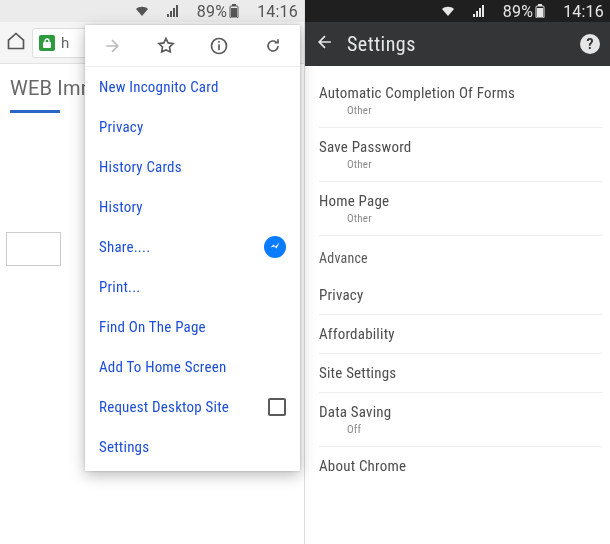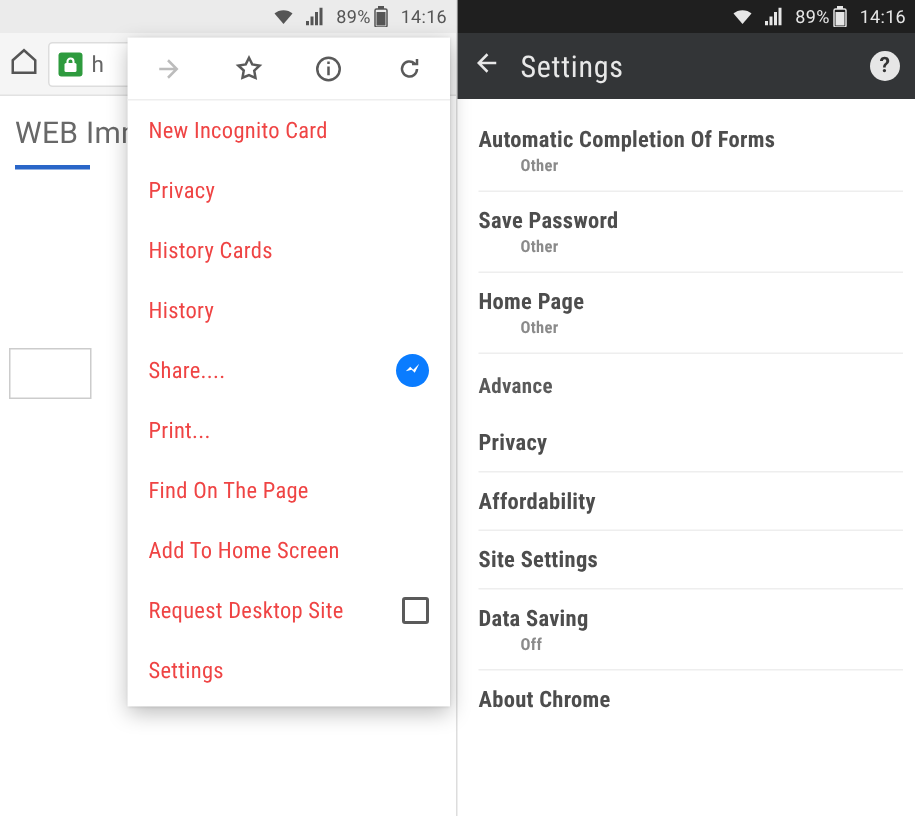--- a/index.html
+++ b/index.html
@@ -20,22 +20,22 @@
   .pane-left { width: 305px; border-right: 1px solid #ddd; }
   .pane-right { width: 305px; }
 
   
   .statusbar {
     height: 22px;
     display: flex;
     align-items: center;
     justify-content: flex-end;
     padding: 0 6px;
-    font-size: 12px;
-    gap: 8px;
+    font-size: 16px;
+    gap: 18px;
   }
   .statusbar-left  { background: #ebebeb; color: #555; }
   .statusbar-right { background: #1f1f1f; color: #e6e6e6; }
   .statusbar svg { display: block; }
   .bat { display: flex; align-items: center; gap: 2px; }
 
   
   .urlbar {
     height: 42px;
     background: #f5f5f5;
@@ -122,21 +122,21 @@
     padding: 0 14px;
     color: #7a7a7a;
     font-size: 15px;
   }
   .menu-item {
     height: 40px;
     display: flex;
     align-items: center;
     padding: 0 14px;
     justify-content: space-between;
-    color: #ef4444;
+    color: #1d4ed8;
   }
   .menu-item .right { color:#1877f2; }
   .chk {
     width: 18px; height: 18px;
     border: 2px solid #5a5a5a;
     border-radius: 2px;
   }
   .msgr {
     width:22px;height:22px;border-radius:50%;
     background:#0a7cff;display:flex;align-items:center;justify-content:center;
@@ -160,21 +160,20 @@
     letter-spacing: 0.5px;
   }
   .help {
     width:20px;height:20px;border-radius:50%;
     background:#e6e6e6;color:#333;display:flex;
     align-items:center;justify-content:center;font-size:14px;font-weight:700;
   }
   .settings-body {
     padding: 8px 0 0 14px;
     color:#3d3d3d;
-    font-weight:bold;
   }
   .set-item {
     padding: 10px 0 10px 0;
   }
   .set-label { font-size: 15px; color:#4d4d4d; font-stretch: 82%; }
   .set-sub   { font-size: 11px; color:#8a8a8a; margin-top:2px; font-stretch: 80%; margin-left: 28px; }
   .set-section {
     font-size: 14px; color:#5a5a5a; padding: 14px 0 10px 0;
     font-stretch: 82%;
   }

